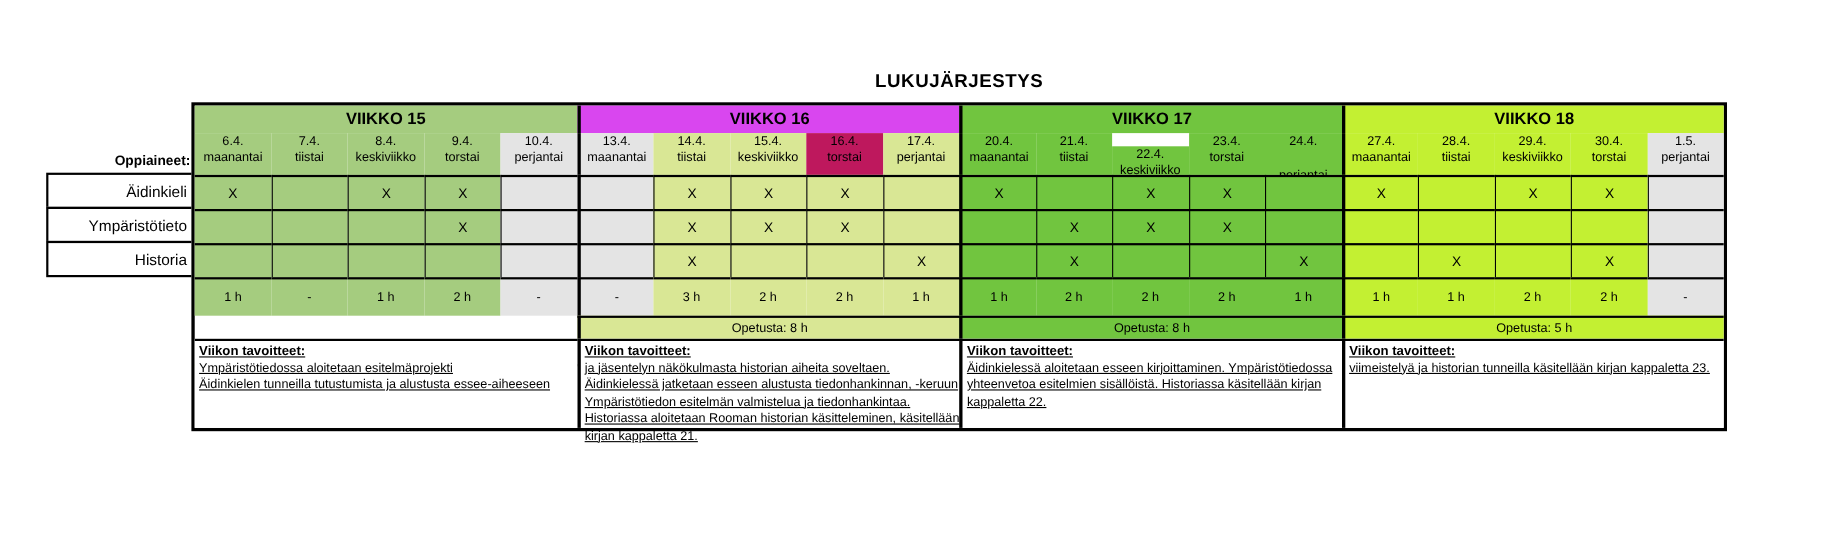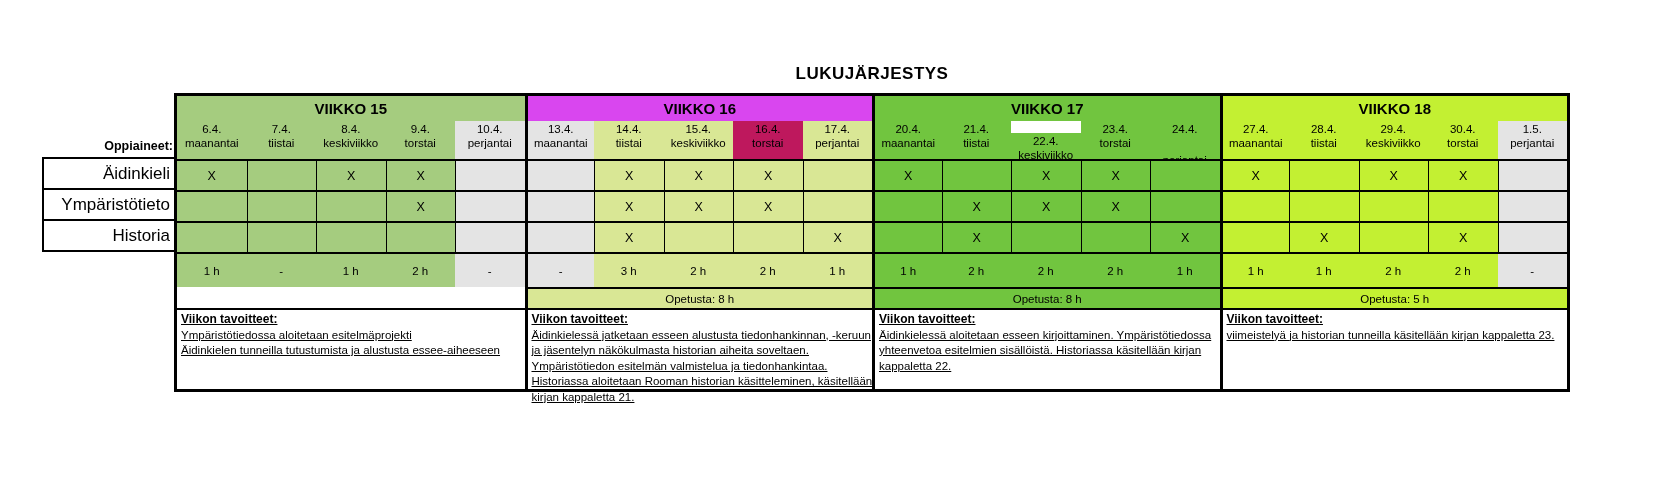--- a/index.html
+++ b/index.html
@@ -7,21 +7,21 @@
   .screen { position:relative; width:1659px; height:493px; background:#fff; overflow:hidden; }
 
   .title { position:absolute; left:177px; top:64px; width:1390px; text-align:center;
            font-size:17px; font-weight:bold; letter-spacing:0.5px; }
 
   
   .oppiaineet { position:absolute; left:42px; top:139px; width:131px; text-align:right;
                 font-size:12.5px; font-weight:bold; }
   .subject-box { position:absolute; left:42px; width:135px; height:33px; box-sizing:border-box;
                  border:2px solid #000; background:#fff; display:flex; align-items:center;
-                 justify-content:flex-end; padding-right:5px; font-size:17px; }
+                 justify-content:flex-end; padding-right:5px; font-size:14px; }
 
   
   .week-table { position:absolute; left:174px; top:93px; border:3px solid #000; background:#fff;
                 display:grid; grid-template-columns:repeat(20,69.5px);
                 grid-template-rows:25px 38px 31px 31px 31px 35px 21px 81px; }
   .week-table > div { box-sizing:border-box; }
 
   .banner   { display:flex; align-items:center; justify-content:center;
               font-size:15px; font-weight:bold; }
   .datecell { display:flex; flex-direction:column; align-items:center; justify-content:flex-start;
@@ -139,22 +139,22 @@
         <div>perjantai</div>
       </div>
       <div class="mark" style="grid-area: 3 / 10; background: rgb(217, 231, 149);"></div>
       <div class="mark" style="grid-area: 4 / 10; background: rgb(217, 231, 149);"></div>
       <div class="mark" style="grid-area: 5 / 10; background: rgb(217, 231, 149);">X</div>
       <div class="hours" style="grid-area: 6 / 10; background: rgb(217, 231, 149);">1 h</div>
       <div class="opetusta wstart" style="grid-area: 7 / 6 / auto / span 5; background: rgb(217, 231, 149);">Opetusta: 8 h</div>
       <div class="goals wstart" style="grid-area: 8 / 6 / auto / span 5; background: rgb(255, 255, 255);">
         <div class="goaltext">
           <div class="goalhead">Viikon tavoitteet:</div>
+          <div>ja jäsentelyn näkökulmasta historian aiheita soveltaen.</div>
           <div>Äidinkielessä jatketaan esseen alustusta tiedonhankinnan, -keruun</div>
-          <div>ja jäsentelyn näkökulmasta historian aiheita soveltaen.</div>
           <div>Ympäristötiedon esitelmän valmistelua ja tiedonhankintaa.</div>
           <div>Historiassa aloitetaan Rooman historian käsitteleminen, käsitellään</div>
           <div>kirjan kappaletta 21.</div>
         </div>
       </div>
       <div class="banner wstart" style="grid-area: 1 / 11 / auto / span 5; background: rgb(113, 197, 63);">VIIKKO 17</div>
       <div class="datecell wstart" style="grid-area: 2 / 11; background: rgb(113, 197, 63);">
         <div>20.4.</div>
         <div>maanantai</div>
       </div>

